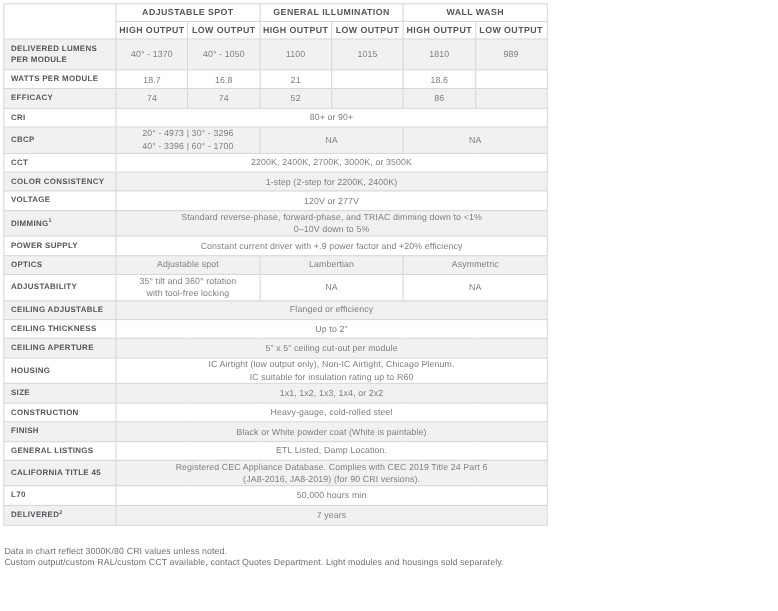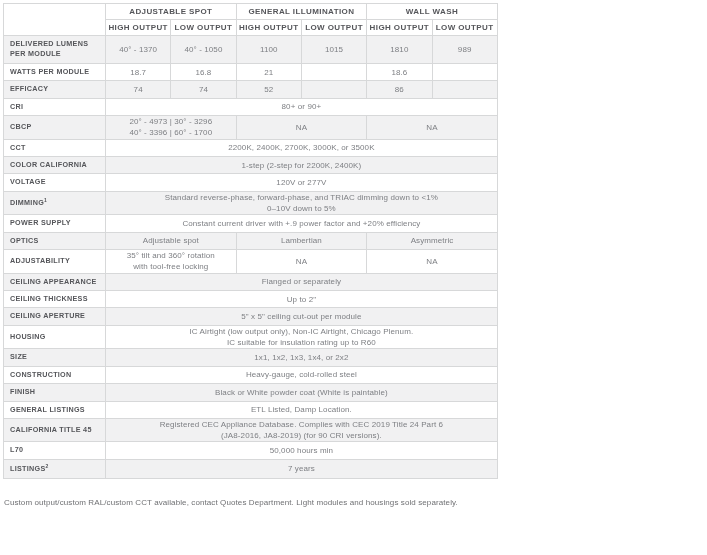--- a/index.html
+++ b/index.html
@@ -128,21 +128,21 @@
         <td class="val" colspan="2">NA</td>
         <td class="val" colspan="2">NA</td>
       </tr>
 
       <tr>
         <td class="label">CCT</td>
         <td class="val" colspan="6">2200K, 2400K, 2700K, 3000K, or 3500K</td>
       </tr>
 
       <tr class="alt">
-        <td class="label">COLOR CALIFORNIA</td>
+        <td class="label">COLOR CONSISTENCY</td>
         <td class="val" colspan="6">1-step (2-step for 2200K, 2400K)</td>
       </tr>
 
       <tr>
         <td class="label">VOLTAGE</td>
         <td class="val" colspan="6">120V or 277V</td>
       </tr>
 
       <tr class="alt">
         <td class="label"><span>DIMMING</span><sup class="lbl-sup">1</sup></td>
@@ -164,22 +164,22 @@
 
       <tr>
         <td class="label">ADJUSTABILITY</td>
         <td class="val" colspan="2">35° tilt and 360° rotation
 with tool-free locking</td>
         <td class="val" colspan="2">NA</td>
         <td class="val" colspan="2">NA</td>
       </tr>
 
       <tr class="alt">
-        <td class="label">CEILING APPEARANCE</td>
-        <td class="val" colspan="6">Flanged or separately</td>
+        <td class="label">CEILING ADJUSTABLE</td>
+        <td class="val" colspan="6">Flanged or efficiency</td>
       </tr>
 
       <tr>
         <td class="label">CEILING THICKNESS</td>
         <td class="val" colspan="6">Up to 2"</td>
       </tr>
 
       <tr class="alt">
         <td class="label">CEILING APERTURE</td>
         <td class="val" colspan="6">5" x 5" ceiling cut-out per module</td>
@@ -216,25 +216,26 @@
         <td class="val" colspan="6">Registered CEC Appliance Database. Complies with CEC 2019 Title 24 Part 6
 (JA8-2016, JA8-2019) (for 90 CRI versions).</td>
       </tr>
 
       <tr>
         <td class="label">L70</td>
         <td class="val" colspan="6">50,000 hours min</td>
       </tr>
 
       <tr class="alt">
-        <td class="label"><span>LISTINGS</span><sup class="lbl-sup">2</sup></td>
+        <td class="label"><span>DELIVERED</span><sup class="lbl-sup">2</sup></td>
         <td class="val" colspan="6">7 years</td>
       </tr>
 
     </tbody>
   </table>
 
   <div class="footnotes">
+    <div class="fn">Data in chart reflect 3000K/80 CRI values unless noted.</div>
     <div class="fn">Custom output/custom RAL/custom CCT available, contact Quotes Department. Light modules and housings sold separately.</div>
 
   </div>
 
 </div>
 
 </body></html>

